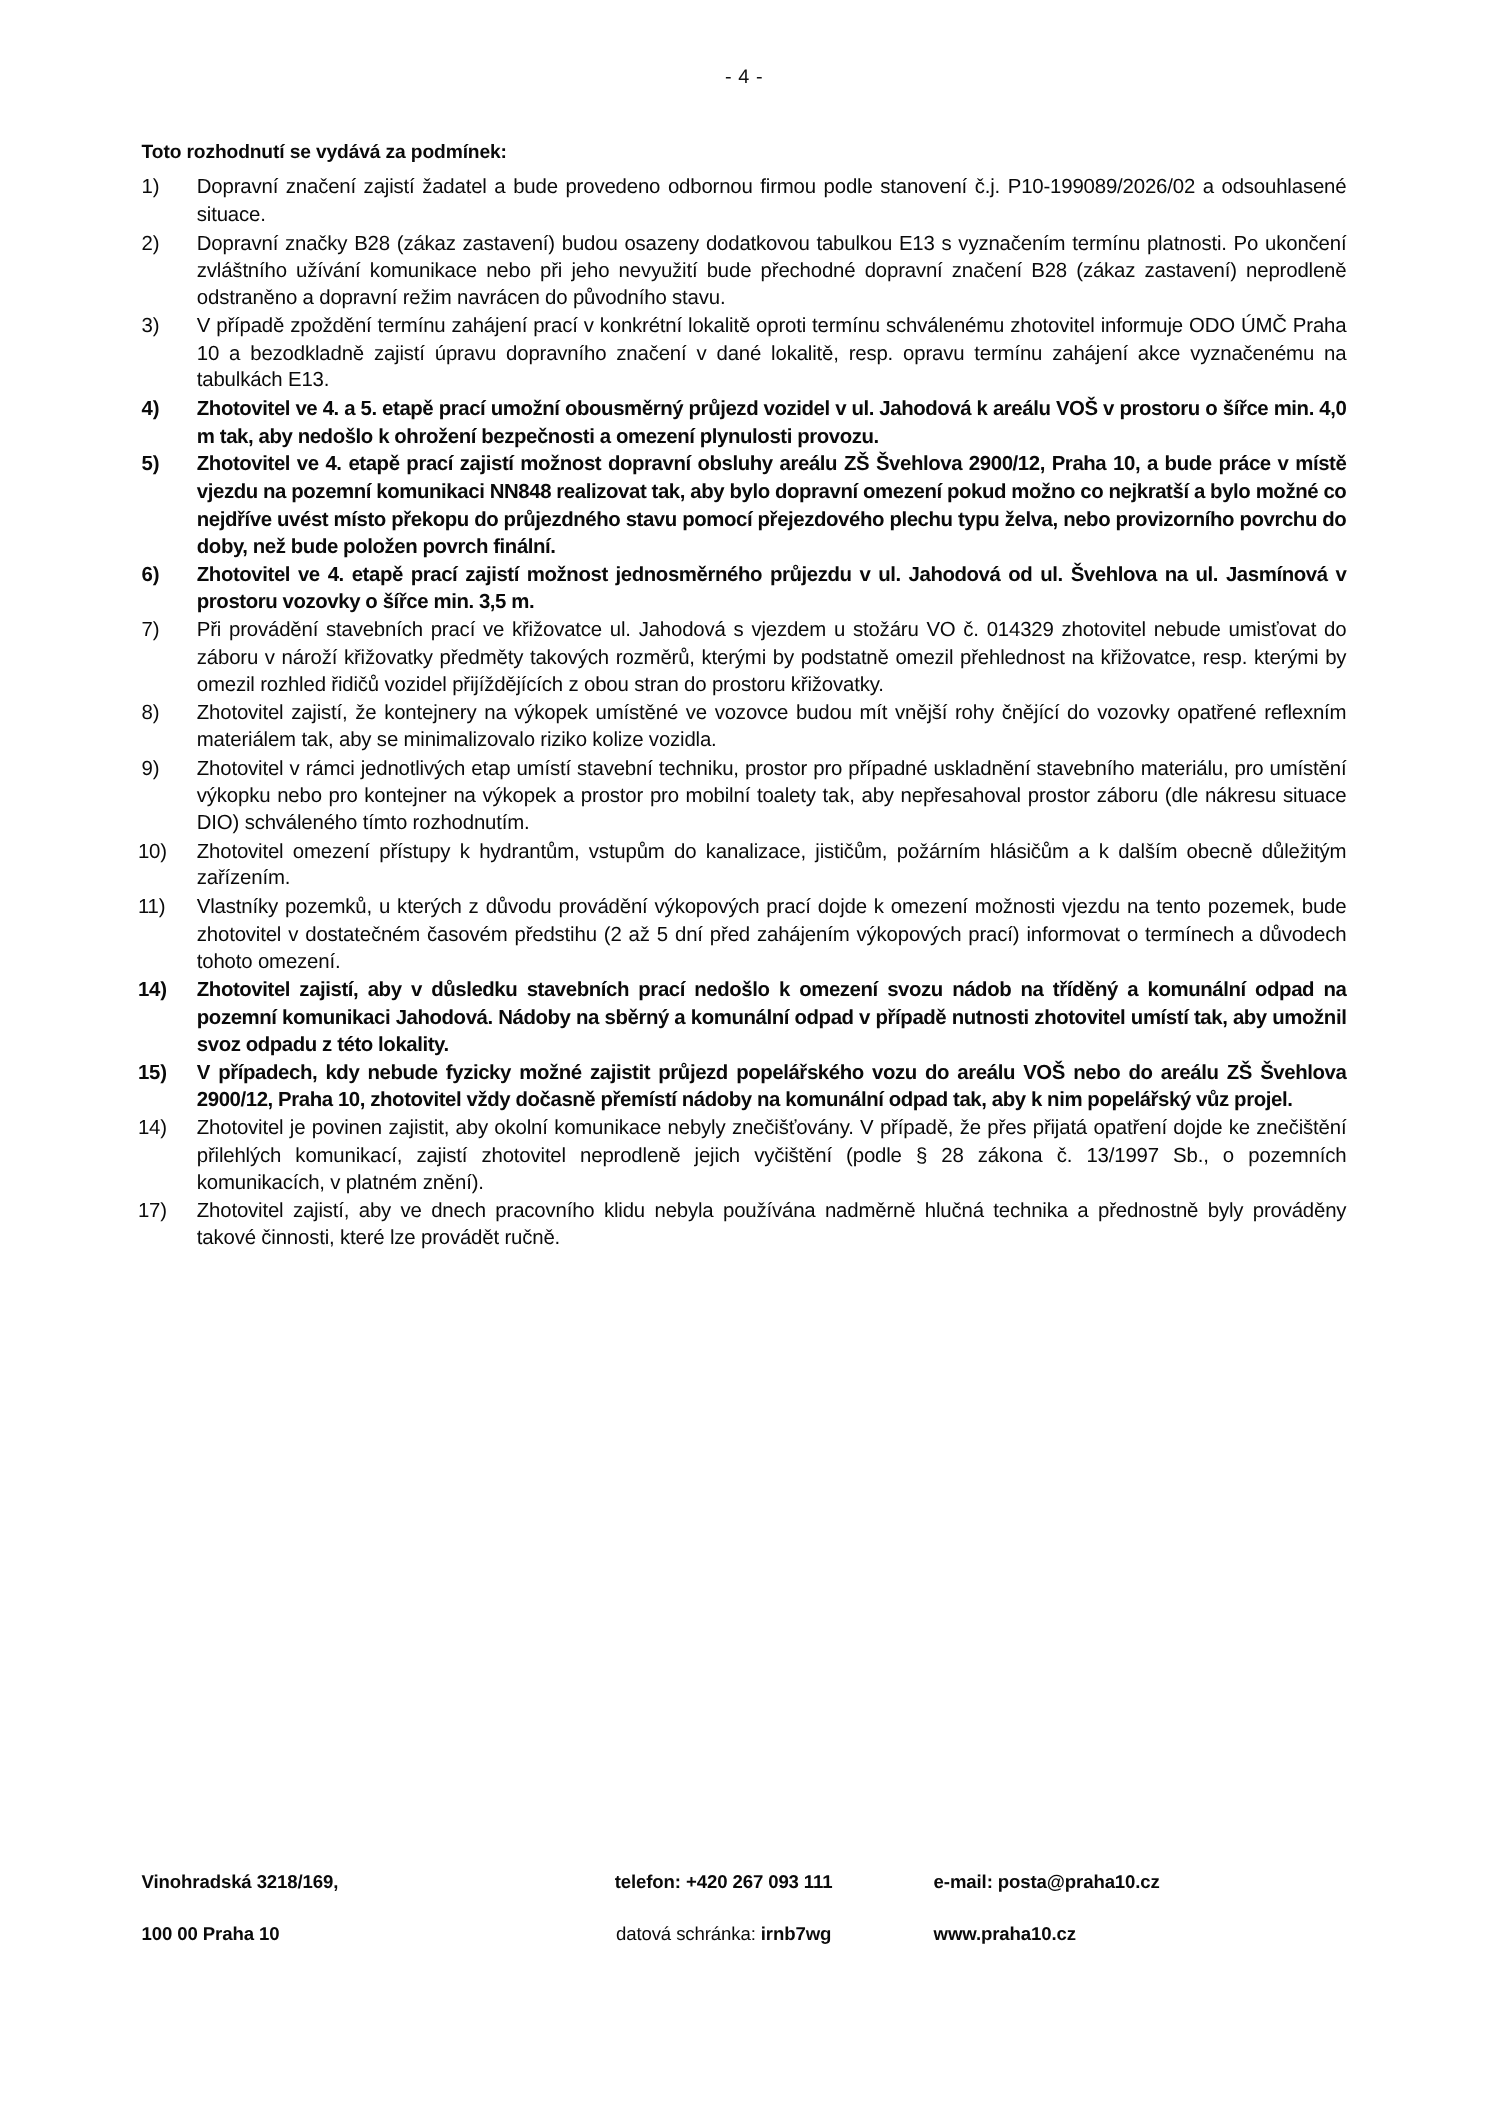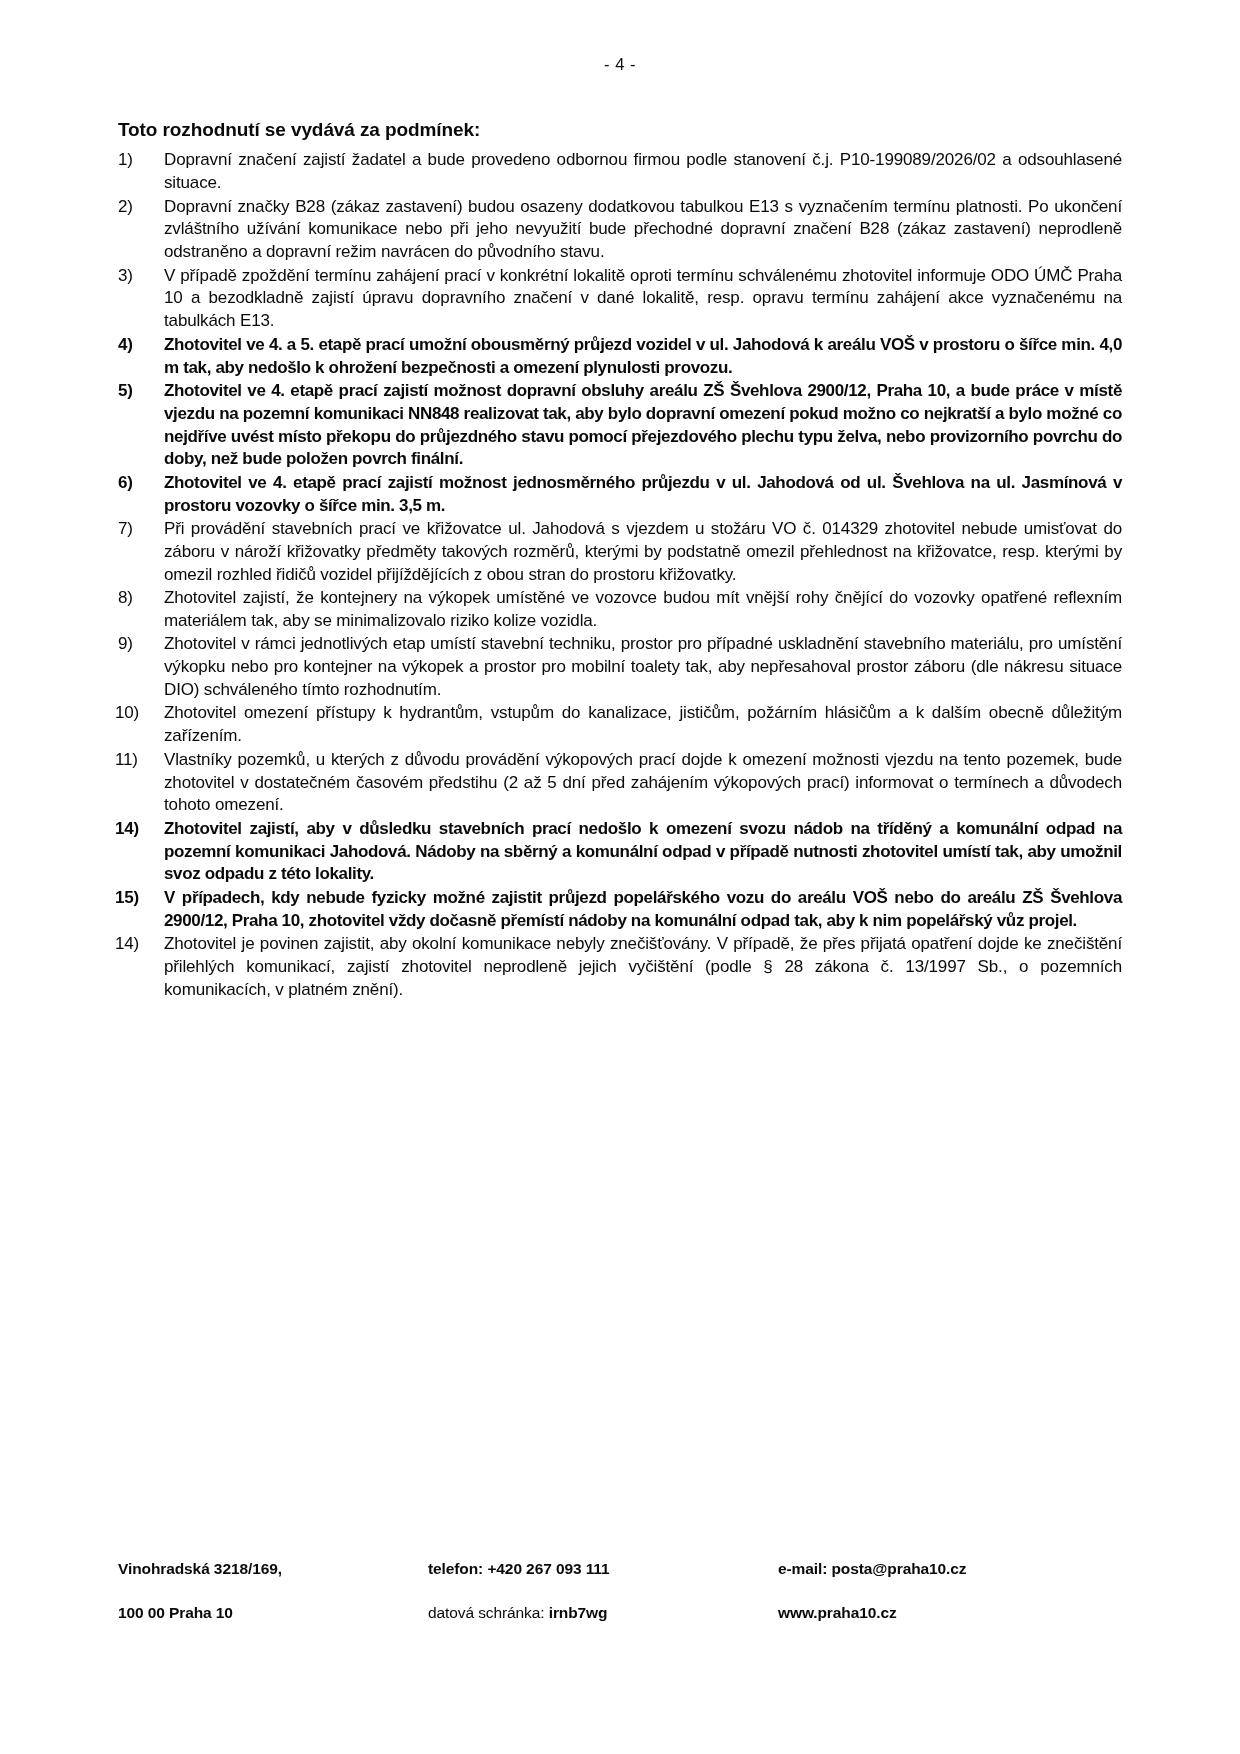--- a/index.html
+++ b/index.html
@@ -23,21 +23,21 @@
     padding: 55px 118px 0 118px;
   }
   .page-number {
     text-align: center;
     font-size: 16.5px;
     letter-spacing: 0.5px;
     margin: 0 0 44px 0;
     color: #111;
   }
   .intro-heading {
-    font-size: 19px;
+    font-size: 16px;
     font-weight: bold;
     margin: 0 0 7px 0;
     line-height: 1.28;
     letter-spacing: -0.1px;
   }
   ol.conditions {
     list-style: none;
     margin: 0;
     padding: 0;
   }
@@ -84,20 +84,21 @@
   }
   .footer-col {
     white-space: pre-line;
   }
   .footer-col.addr {
     width: 310px;
     font-weight: bold;
   }
   .footer-col.tel {
     width: 350px;
+    text-align: center;
   }
   .footer-col.mail {
     width: 320px;
     font-weight: bold;
   }
   .footer-line { display: block; }
   .fn { font-weight: normal; }
   .fb { font-weight: bold; }
 </style>
 </head>
@@ -159,20 +160,24 @@
         <span class="body">Zhotovitel zajistí, aby v důsledku stavebních prací nedošlo k omezení svozu nádob na tříděný a komunální odpad na pozemní komunikaci Jahodová. Nádoby na sběrný a komunální odpad v případě nutnosti zhotovitel umístí tak, aby umožnil svoz odpadu z této lokality.</span>
       </li>
       <li class="bold wide-marker">
         <span class="marker">15)</span>
         <span class="body">V případech, kdy nebude fyzicky možné zajistit průjezd popelářského vozu do areálu VOŠ nebo do areálu ZŠ Švehlova 2900/12, Praha 10, zhotovitel vždy dočasně přemístí nádoby na komunální odpad tak, aby k nim popelářský vůz projel.</span>
       </li>
       <li class="wide-marker">
         <span class="marker">14)</span>
         <span class="body">Zhotovitel je povinen zajistit, aby okolní komunikace nebyly znečišťovány. V případě, že přes přijatá opatření dojde ke znečištění přilehlých komunikací, zajistí zhotovitel neprodleně jejich vyčištění (podle § 28 zákona č. 13/1997 Sb., o pozemních komunikacích, v platném znění).</span>
       </li>
+      <li class="wide-marker">
+        <span class="marker">17)</span>
+        <span class="body">Zhotovitel zajistí, aby ve dnech pracovního klidu nebyla používána nadměrně hlučná technika a přednostně byly prováděny takové činnosti, které lze provádět ručně.</span>
+      </li>
     </ol>
 
   <div class="footer">
     <div class="footer-col addr">
       <span class="footer-line">Vinohradská 3218/169,</span>
       <span class="footer-line">100 00 Praha 10</span>
     </div>
     <div class="footer-col tel">
       <span class="footer-line"><span class="fb">telefon:</span> <span class="fb">+420 267 093 111</span></span>
       <span class="footer-line"><span class="fn">datová schránka:</span> <span class="fb">irnb7wg</span></span>

